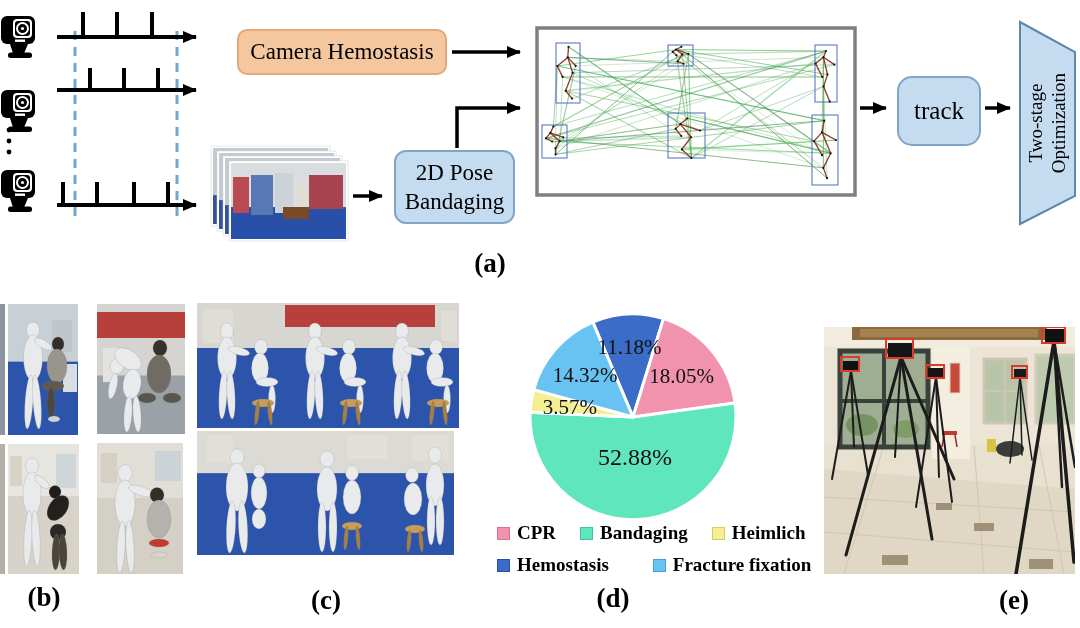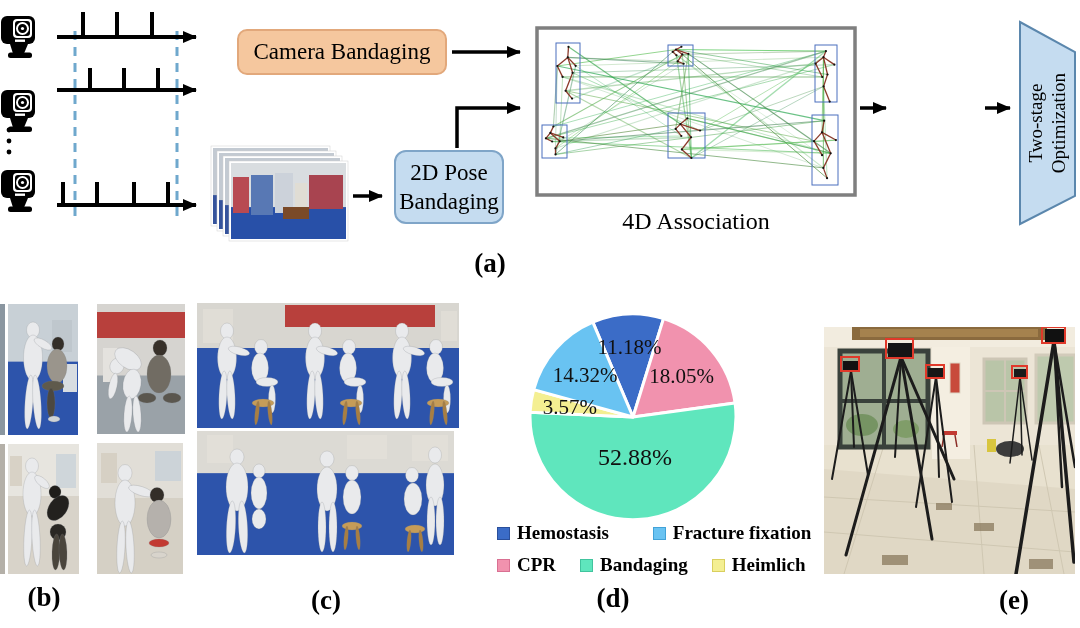--- a/index.html
+++ b/index.html
@@ -285,27 +285,29 @@
             <circle cx="290.058833479397" cy="150.14737049266697" r="1.1" fill="#111"></circle>
             <circle cx="298.9029518642649" cy="112.03176707001403" r="1.1" fill="#111"></circle>
           </g>
         </g>
       </g>
 
     <polygon points="1020,22 1075,52 1075,196 1020,224" fill="#c5dcf0" stroke="#5b87ad" stroke-width="2"></polygon>
   </svg>
 
   <div class="abs box cp-box" style="left:237px;top:29px;width:210px;height:46px">
-    <span>Camera Bandaging</span>
+    <span>Camera Hemostasis</span>
   </div>
-  <div class="abs box blue-box" style="left:394px;top:150px;width:110px;height:74px">
+  <div class="abs box blue-box" style="left:394px;top:150px;width:121px;height:74px">
     <span><span>2D Pose</span><br>
     <span>Bandaging</span></span>
   </div>
-  <div class="abs flabel" style="left:596px;top:208px;width:200px">4D Association</div>
+  <div class="abs box track-box" style="left:897px;top:76px;width:84px;height:70px">
+    <span>track</span>
+  </div>
   <div class="abs box vert" style="left:947px;top:99px;width:200px;height:48px">
     <span><span>Two-stage</span><br>
     <span>Optimization</span></span>
   </div>
   <div class="abs plabel" style="left:465px;top:248px;width:50px">(a)</div>
 
   <div class="photo" id="photo-b0t" style="left:0;top:304px;width:5px;height:131px;background:#8a96a0"></div>
   <div class="photo" id="photo-b0b" style="left:0;top:444px;width:5px;height:130px;background:#b4b0a8"></div>
   <div class="photo" id="photo-b1" style="left:8px;top:304px;width:70px;height:131px">
       <svg width="70" height="131" viewBox="0 0 70 131">
@@ -467,42 +469,42 @@
       <path d="M155,117 L257.1,103.1 A103,103 0 1 1 52.1,112.3 Z" fill="#5fe6bd" stroke="#fff" stroke-width="3" stroke-linejoin="round"></path>
       <path d="M155,117 L52.1,112.3 A103,103 0 0 1 55.7,89.6 Z" fill="#f4ef92" stroke="#fff" stroke-width="3" stroke-linejoin="round"></path>
       <path d="M155,117 L55.7,89.6 A103,103 0 0 1 114.8,22.2 Z" fill="#69c3f2" stroke="#fff" stroke-width="3" stroke-linejoin="round"></path>
       <text x="151.5" y="54.0" text-anchor="middle" fill="#101010" font-size="21" style="font-family: &quot;Liberation Serif&quot;, serif;">11.18%</text>
       <text x="203.7" y="82.7" text-anchor="middle" fill="#101010" font-size="21" style="font-family: &quot;Liberation Serif&quot;, serif;">18.05%</text>
       <text x="156.9" y="165.2" text-anchor="middle" fill="#101010" font-size="24" style="font-family: &quot;Liberation Serif&quot;, serif;">52.88%</text>
       <text x="91.9" y="114.0" text-anchor="middle" fill="#101010" font-size="21" style="font-family: &quot;Liberation Serif&quot;, serif;">3.57%</text>
       <text x="107.0" y="81.9" text-anchor="middle" fill="#101010" font-size="21" style="font-family: &quot;Liberation Serif&quot;, serif;">14.32%</text>
     </svg>
   <div class="legend" id="pie-legend" style="left:497px;top:522px;width:300px">
-      <div class="legend-row" style="gap: 44px;">
-        <span class="legend-item">
-          <span class="legend-box" style="background: rgb(59, 108, 199); border: 1.5px solid rgb(42, 79, 155);"></span>
-          <span>Hemostasis</span>
-        </span>
-        <span class="legend-item">
-          <span class="legend-box" style="background: rgb(105, 195, 242); border: 1.5px solid rgb(66, 162, 216);"></span>
-          <span>Fracture fixation</span>
-        </span>
-      </div>
       <div class="legend-row" style="gap: 24px;">
         <span class="legend-item">
           <span class="legend-box" style="background: rgb(241, 146, 174); border: 1.5px solid rgb(217, 112, 146);"></span>
           <span>CPR</span>
         </span>
         <span class="legend-item">
           <span class="legend-box" style="background: rgb(95, 230, 189); border: 1.5px solid rgb(65, 196, 158);"></span>
           <span>Bandaging</span>
         </span>
         <span class="legend-item">
           <span class="legend-box" style="background: rgb(244, 239, 146); border: 1.5px solid rgb(217, 207, 94);"></span>
           <span>Heimlich</span>
+        </span>
+      </div>
+      <div class="legend-row" style="gap: 44px;">
+        <span class="legend-item">
+          <span class="legend-box" style="background: rgb(59, 108, 199); border: 1.5px solid rgb(42, 79, 155);"></span>
+          <span>Hemostasis</span>
+        </span>
+        <span class="legend-item">
+          <span class="legend-box" style="background: rgb(105, 195, 242); border: 1.5px solid rgb(66, 162, 216);"></span>
+          <span>Fracture fixation</span>
         </span>
       </div>
     </div>
   <div class="abs plabel" style="left:588px;top:583px;width:50px">(d)</div>
 
   <div class="photo" style="left:824px;top:327px;width:251px;height:247px">
     <svg width="251" height="247" viewBox="0 0 251 247">
       <rect width="251" height="247" fill="#ece5d6"></rect>
       <rect x="0" y="0" width="251" height="20" fill="#f2ecdf"></rect>
       <rect x="28" y="0" width="195" height="13" fill="#8a6a3e"></rect>

